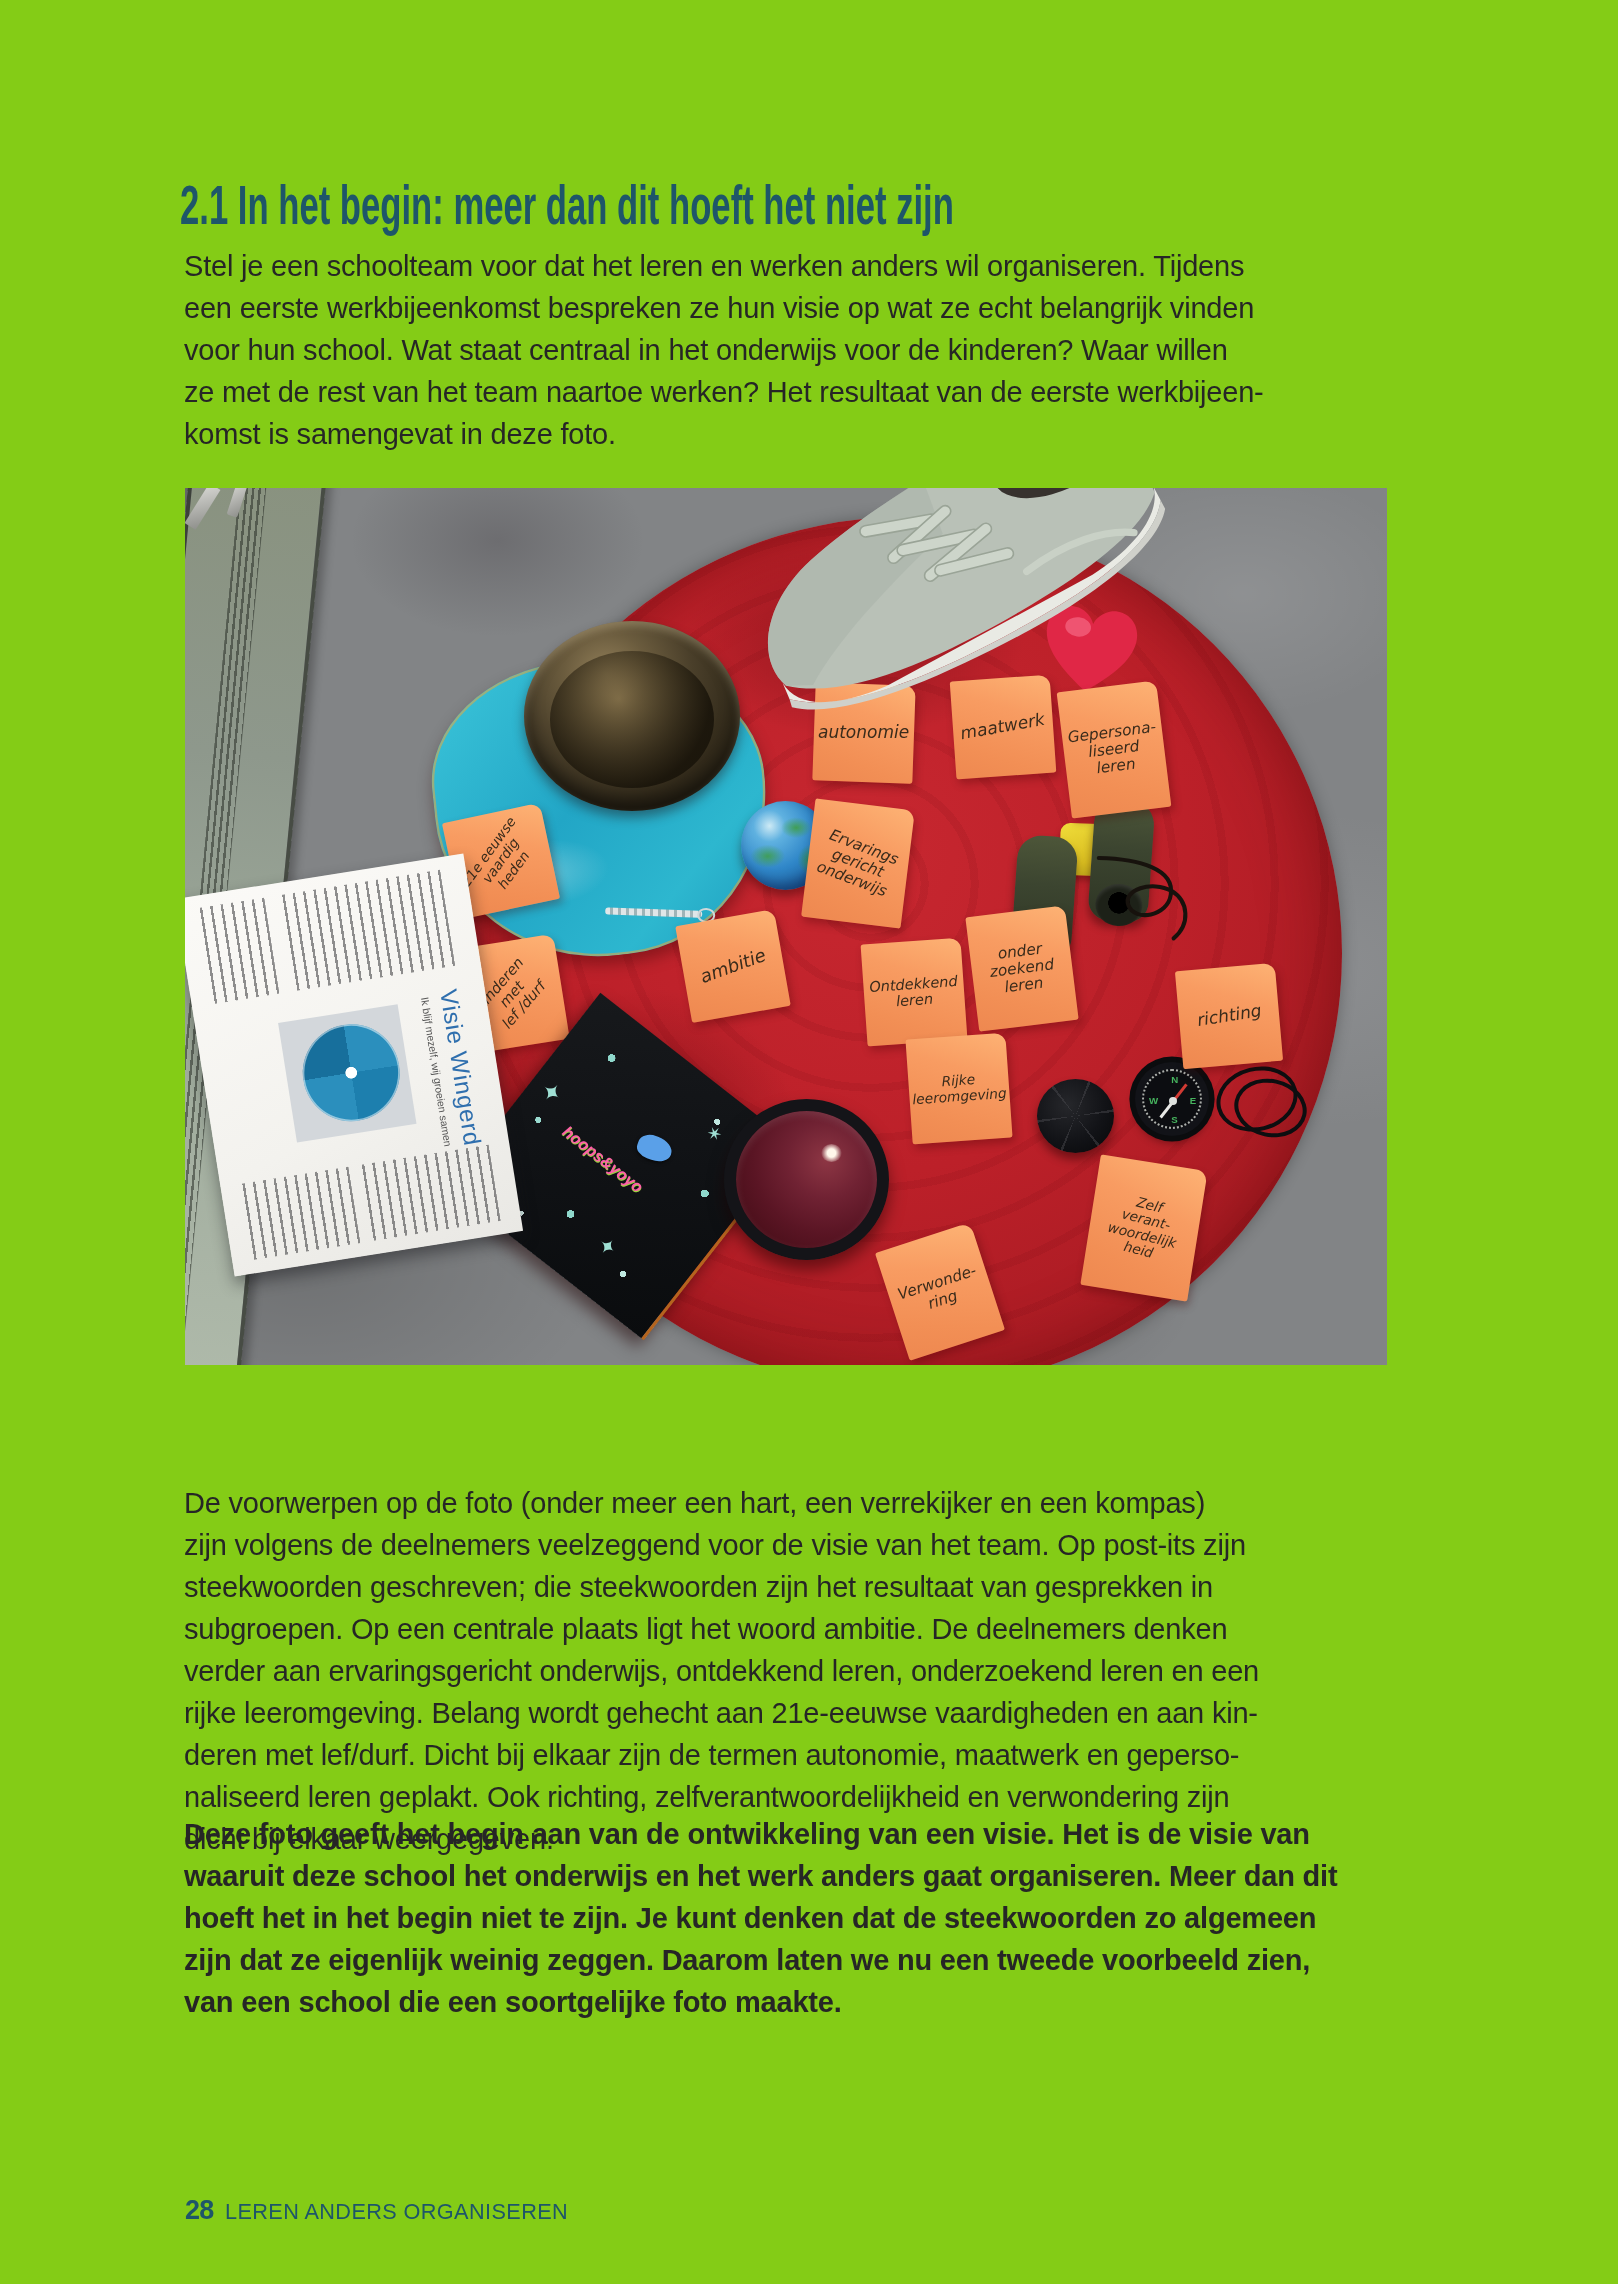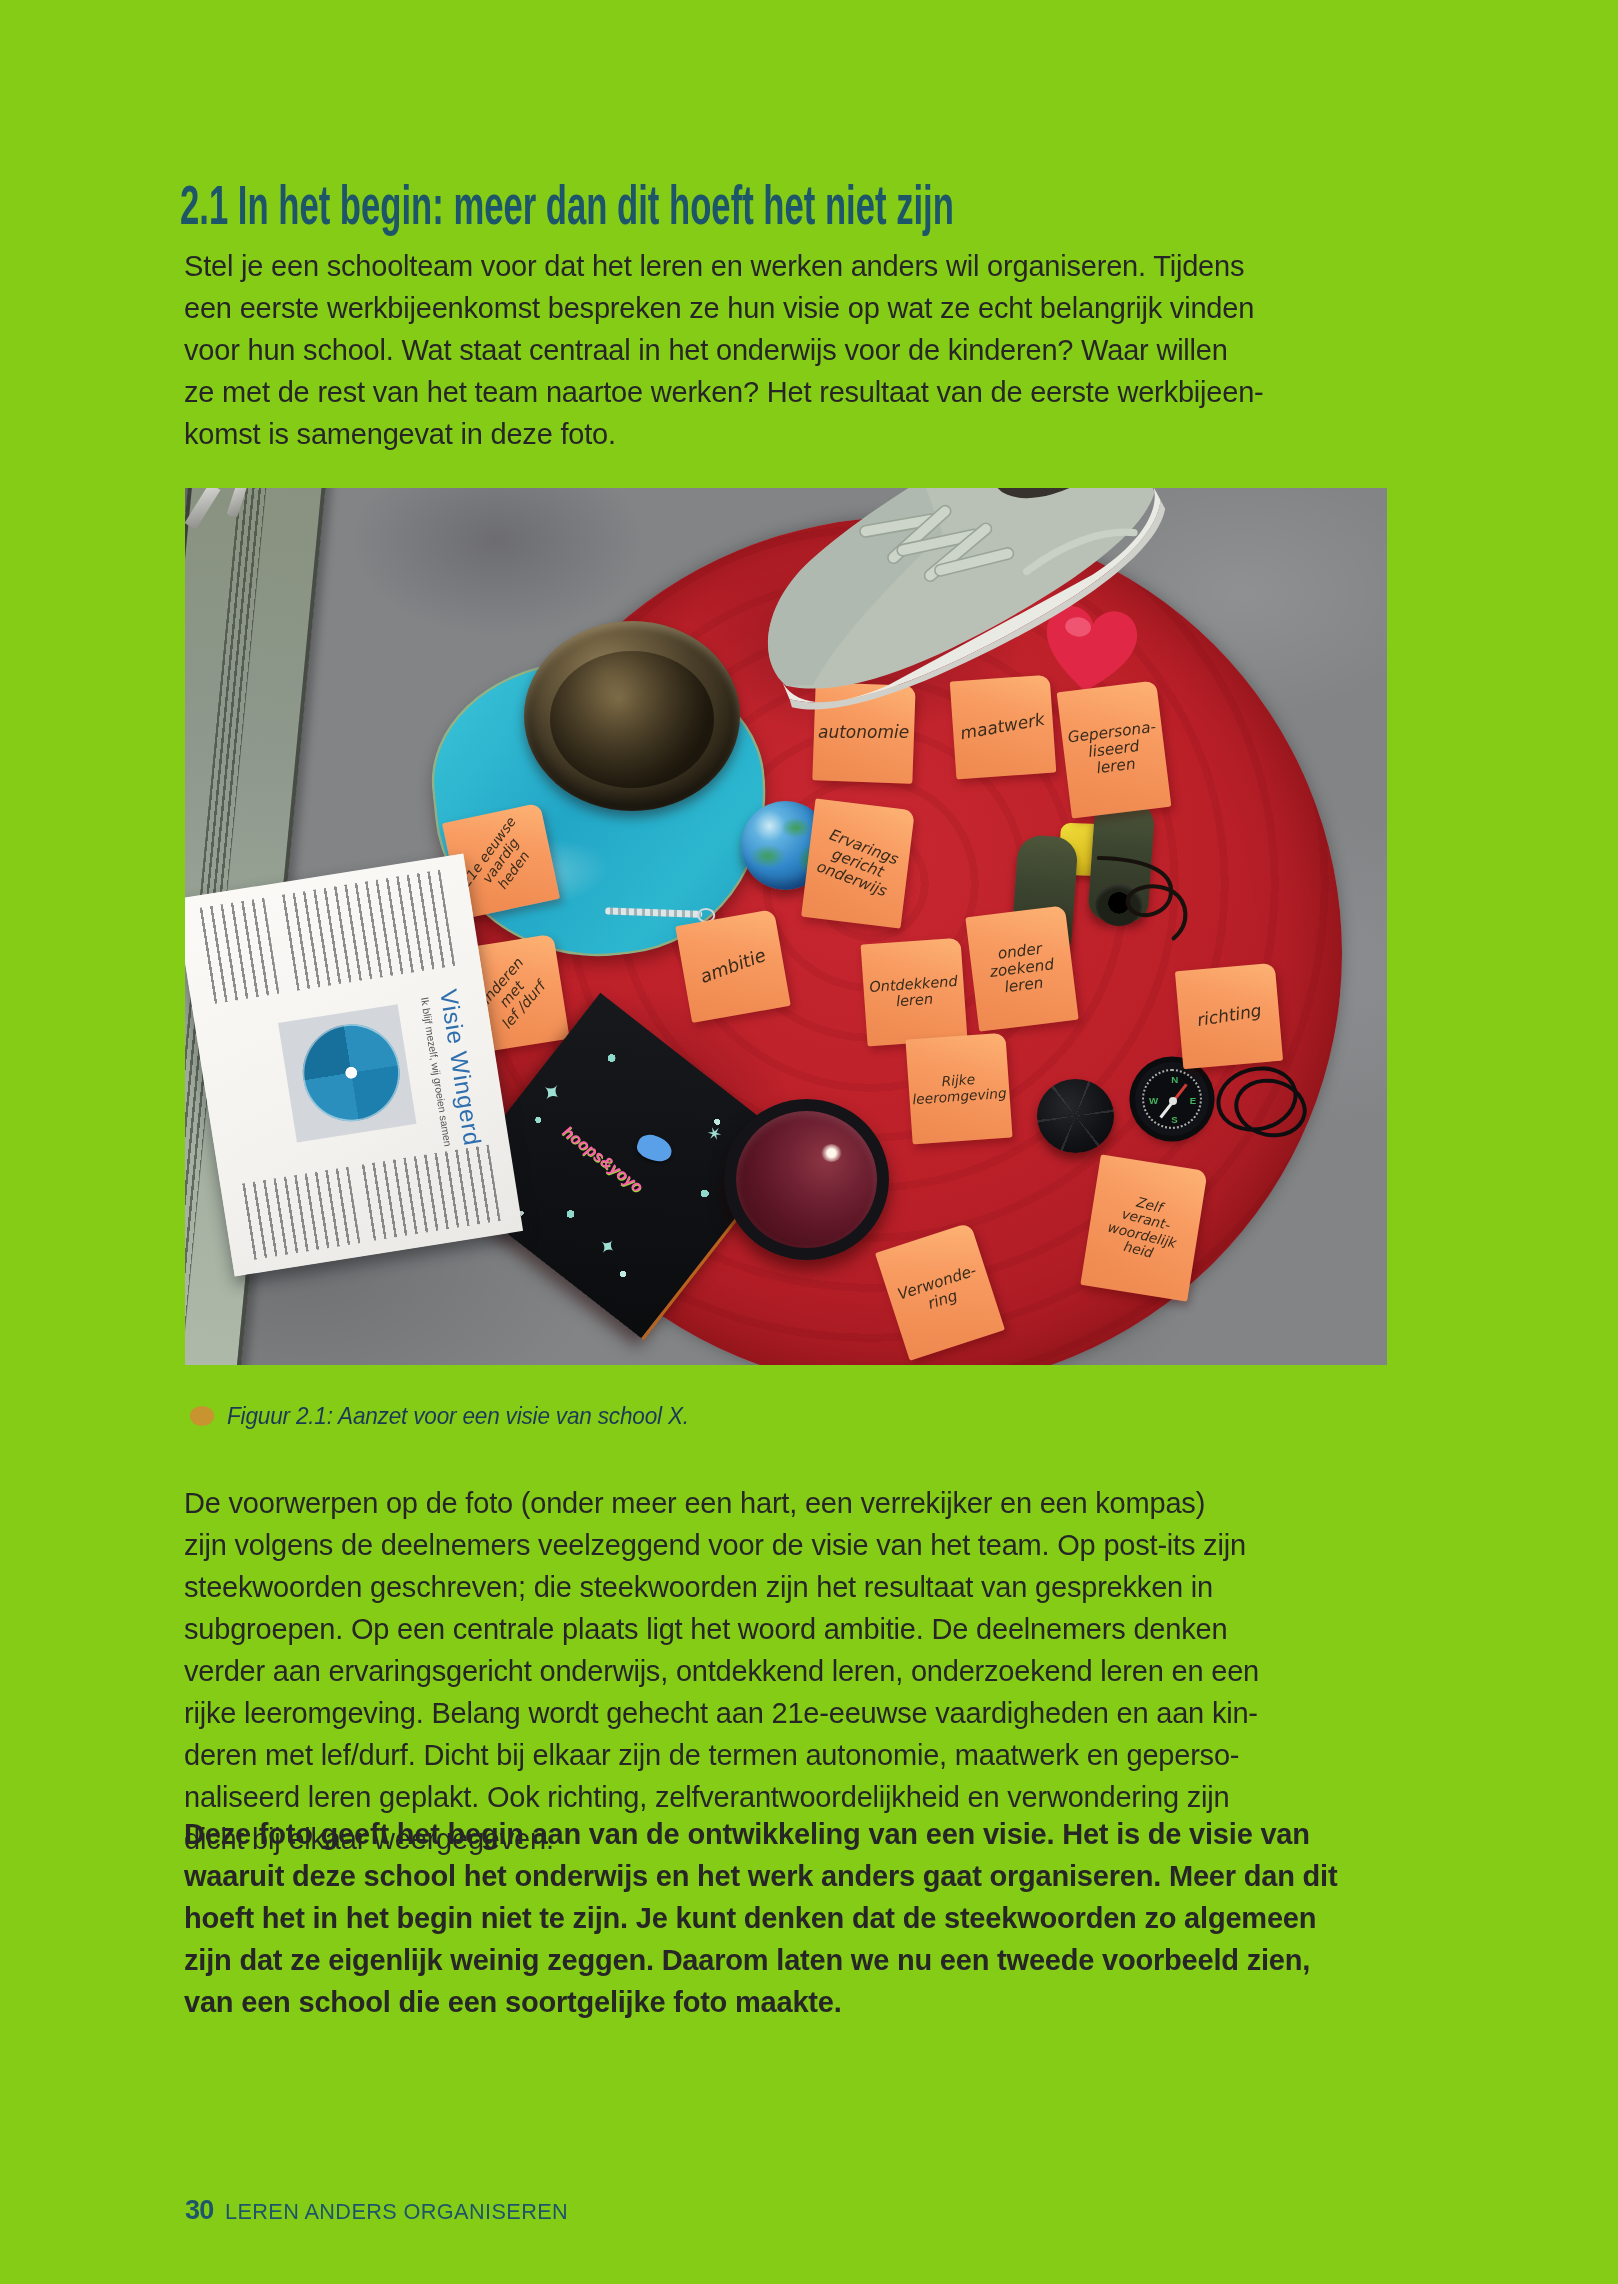--- a/index.html
+++ b/index.html
@@ -342,39 +342,35 @@
 woordelijk
 heid</span>
     </div>
     <div class="postit" style="left:705px;top:747px;height:113px;transform:rotate(-18deg);">
       <span class="txt" style="font-size:15.3px;">Verwonde-
 ring</span>
     </div>
 
   </div>
 
-  <div class="caption-row">
-    <span class="caption-dot"></span>
-    <span class="caption">Figuur 2.1: Aanzet voor een visie van school X.</span>
-  </div>
 
   <div class="para p2">De voorwerpen op de foto (onder meer een hart, een verrekijker en een kompas)
 zijn volgens de deelnemers veelzeggend voor de visie van het team. Op post-its zijn
 steekwoorden geschreven; die steekwoorden zijn het resultaat van gesprekken in
 subgroepen. Op een centrale plaats ligt het woord ambitie. De deelnemers denken
 verder aan ervaringsgericht onderwijs, ontdekkend leren, onderzoekend leren en een
 rijke leeromgeving. Belang wordt gehecht aan 21e-eeuwse vaardigheden en aan kin-
 deren met lef/durf. Dicht bij elkaar zijn de termen autonomie, maatwerk en geperso-
 naliseerd leren geplakt. Ook richting, zelfverantwoordelijkheid en verwondering zijn
 dicht bij elkaar weergegeven.</div>
   <div class="para p3">Deze foto geeft het begin aan van de ontwikkeling van een visie. Het is de visie van
 waaruit deze school het onderwijs en het werk anders gaat organiseren. Meer dan dit
 hoeft het in het begin niet te zijn. Je kunt denken dat de steekwoorden zo algemeen
 zijn dat ze eigenlijk weinig zeggen. Daarom laten we nu een tweede voorbeeld zien,
 van een school die een soortgelijke foto maakte.</div>
 
   <div class="footer">
-    <span class="num">30</span>
+    <span class="num">28</span>
     <span class="title">LEREN ANDERS ORGANISEREN</span>
   </div>
 
 </div>
 
 
 </body></html>

